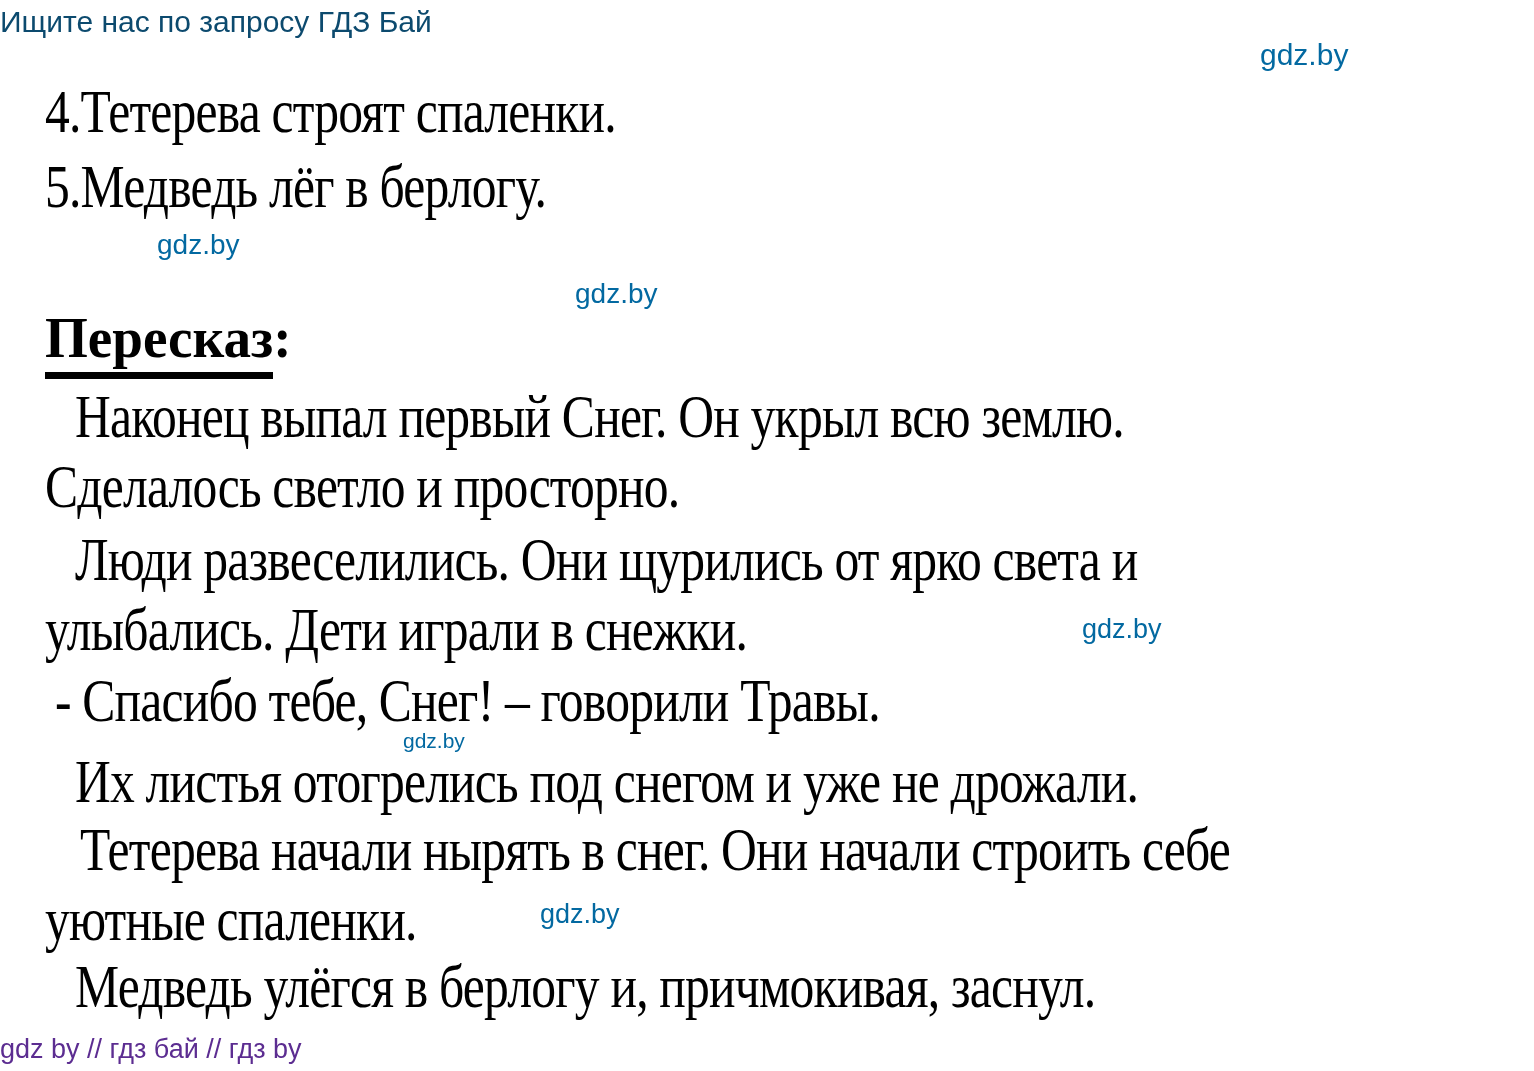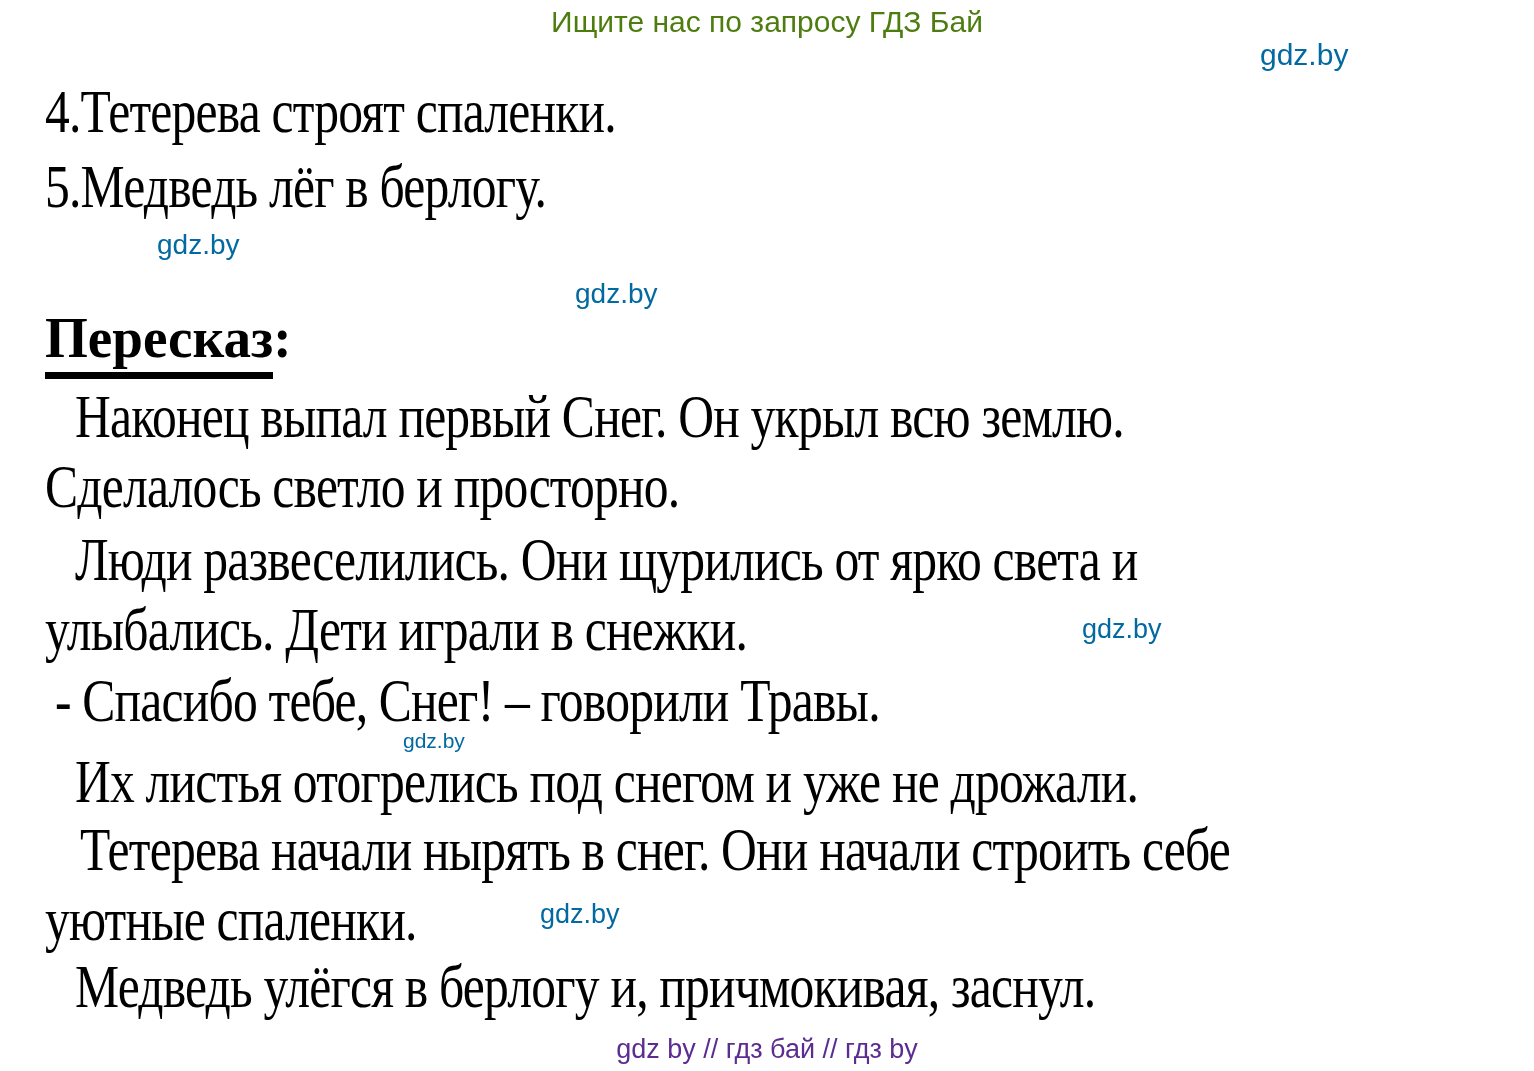--- a/index.html
+++ b/index.html
@@ -16,25 +16,24 @@
     left: 0; top: 0;
     width: 1534px;
     height: 1071px;
     background: #ffffff;
   }
   
   .promo {
     position: absolute;
     top: 5px; left: 0;
     width: 100%;
-    text-align: center;
     font-family: "Liberation Sans", sans-serif;
     font-size: 30px;
     font-weight: 500;
-    color: #4d7c0f;
+    color: #0c4a6e;
     white-space: nowrap;
   }
   
   .wm {
     position: absolute;
     font-family: "Liberation Sans", sans-serif;
     color: #0369a1;
     white-space: nowrap;
   }
   .wm-top-right { left: 1260px; top: 38px;  font-size: 30px; }
@@ -81,21 +80,21 @@
   }
   .heading .underlined {
     border-bottom: 7px solid #000000;
     padding-bottom: 2px;
   }
   
   .footer {
     position: absolute;
     top: 1034px; left: 0;
     width: 100%;
-    text-align: center;
+    text-align: left;
     font-family: "Liberation Sans", sans-serif;
     font-size: 27px;
     color: #5c2d91;
     white-space: nowrap;
   }
 </style>
 </head>
 <body>
 
 <div class="page">

